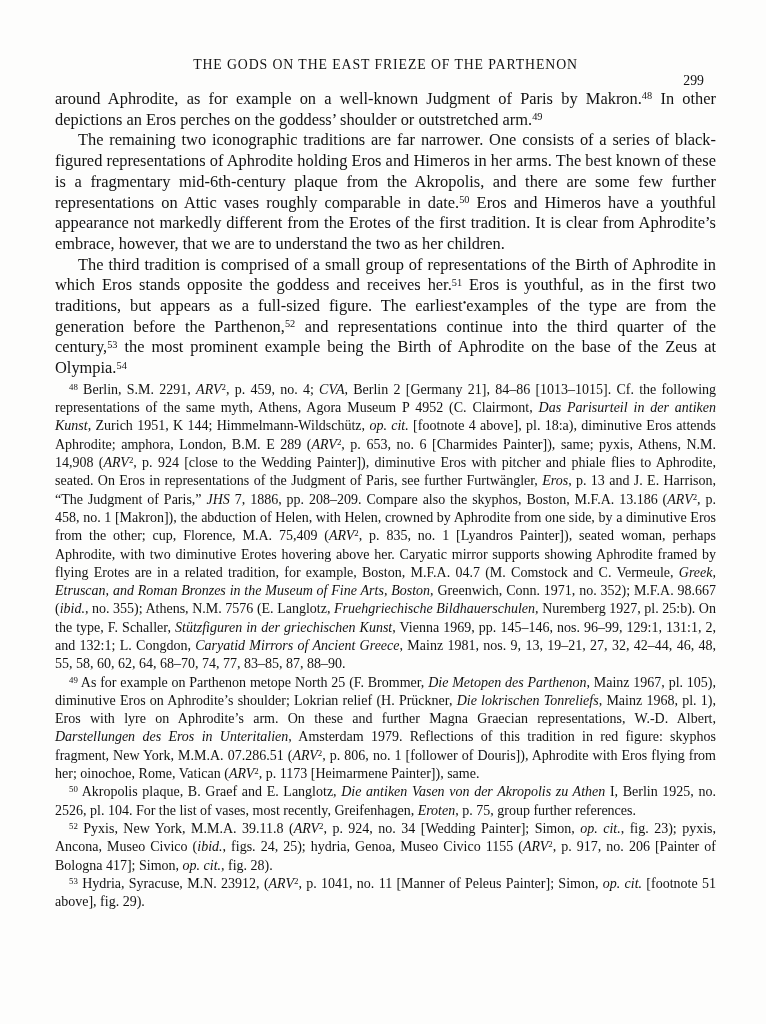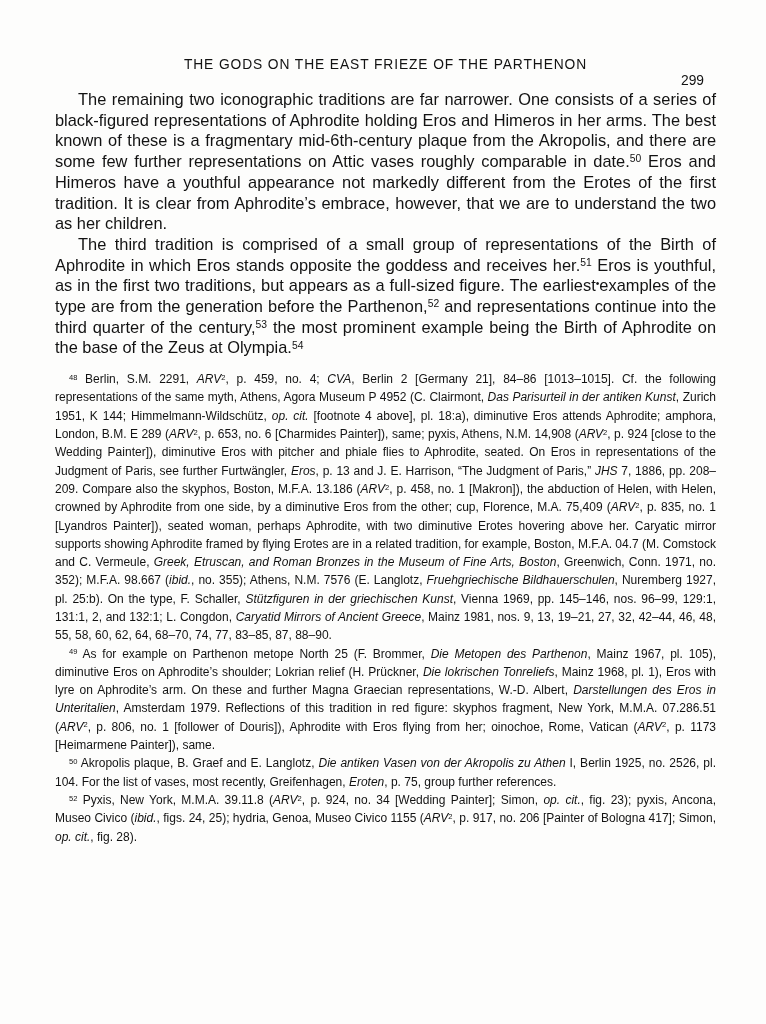--- a/index.html
+++ b/index.html
@@ -7,21 +7,21 @@
     padding: 0;
     background: #e8e8e8;
   }
   .page {
     position: relative;
     width: 766px;
     height: 1024px;
     margin: 0 auto;
     background: #fdfdfc;
     color: #121212;
-    font-family: Liberation Sans, sans-serif;
+    font-family: Liberation Serif, serif;
     overflow: hidden;
   }
   .content {
     position: absolute;
     left: 55px;
     top: 56px;
     width: 661px;
   }
   .running-head {
     position: relative;
@@ -45,22 +45,22 @@
   .body-text p {
     margin: 0;
     font-size: 16.4px;
     line-height: 20.7px;
     text-align: justify;
   }
   .body-text p.indent {
     text-indent: 23px;
   }
   .footnotes {
-    margin-top: 12px;
-    font-size: 12px;
+    margin-top: 2px;
+    font-size: 14px;
     line-height: 18.3px;
     text-align: justify;
   }
   .footnotes p.footnote {
     margin: 0;
     text-indent: 14px;
   }
   .it { font-style: italic; }
   .sc { font-variant: small-caps; }
   .sup {
@@ -74,23 +74,25 @@
 </head>
 <body>
 
 <div class="page">
   <div class="content">
     <div class="running-head">
       <span class="title">THE GODS ON THE EAST FRIEZE OF THE PARTHENON</span>
       <span class="pagenum">299</span>
     </div>
     <div class="body-text">
+        <p><span>around Aphrodite, as for example on a well-known Judgment of Paris by Makron.</span><span class="sup">48</span><span> In other depictions an Eros perches on the goddess’ shoulder or outstretched arm.</span><span class="sup">49</span></p>
         <p class="indent"><span>The remaining two iconographic traditions are far narrower. One consists of a series of black-figured representations of Aphrodite holding Eros and Himeros in her arms. The best known of these is a fragmentary mid-6th-century plaque from the Akropolis, and there are some few further representations on Attic vases roughly comparable in date.</span><span class="sup">50</span><span> Eros and Himeros have a youthful appearance not markedly different from the Erotes of the first tradition. It is clear from Aphrodite’s embrace, however, that we are to understand the two as her children.</span></p>
         <p class="indent"><span>The third tradition is comprised of a small group of representations of the Birth of Aphrodite in which Eros stands opposite the goddess and receives her.</span><span class="sup">51</span><span> Eros is youthful, as in the first two traditions, but appears as a full-sized figure. The earliest</span><span class="sup">•</span><span>examples of the type are from the generation before the Parthenon,</span><span class="sup">52</span><span> and representations continue into the third quarter of the century,</span><span class="sup">53</span><span> the most prominent example being the Birth of Aphrodite on the base of the Zeus at Olympia.</span><span class="sup">54</span></p>
       </div>
     <div class="footnotes">
         <p class="footnote"><span class="sup">48</span><span> </span><span>Berlin, S.M. 2291, </span><span class="it">ARV</span><span class="sup">2</span><span>, p. 459, no. 4; </span><span class="it">CVA</span><span>, Berlin 2 [Germany 21], 84–86 [1013–1015]. Cf. the following representations of the same myth, Athens, Agora Museum P 4952 (C. Clairmont, </span><span class="it">Das Parisurteil in der antiken Kunst</span><span>, Zurich 1951, K 144; Himmelmann-Wildschütz, </span><span class="it">op. cit.</span><span> [footnote 4 above], pl. 18:a), diminutive Eros attends Aphrodite; amphora, London, B.M. E 289 (</span><span class="it">ARV</span><span class="sup">2</span><span>, p. 653, no. 6 [Charmides Painter]), same; pyxis, Athens, N.M. 14,908 (</span><span class="it">ARV</span><span class="sup">2</span><span>, p. 924 [close to the Wedding Painter]), diminutive Eros with pitcher and phiale flies to Aphrodite, seated. On Eros in representations of the Judgment of Paris, see further Furtwängler, </span><span class="it">Eros</span><span>, p. 13 and J. E. Harrison, “The Judgment of Paris,” </span><span class="it">JHS</span><span> 7, 1886, pp. 208–209. Compare also the skyphos, Boston, M.F.A. 13.186 (</span><span class="it">ARV</span><span class="sup">2</span><span>, p. 458, no. 1 [Makron]), the abduction of Helen, with Helen, crowned by Aphrodite from one side, by a diminutive Eros from the other; cup, Florence, M.A. 75,409 (</span><span class="it">ARV</span><span class="sup">2</span><span>, p. 835, no. 1 [Lyandros Painter]), seated woman, perhaps Aphrodite, with two diminutive Erotes hovering above her. Caryatic mirror supports showing Aphrodite framed by flying Erotes are in a related tradition, for example, Boston, M.F.A. 04.7 (M. Comstock and C. Vermeule, </span><span class="it">Greek, Etruscan, and Roman Bronzes in the Museum of Fine Arts, Boston</span><span>, Greenwich, Conn. 1971, no. 352); M.F.A. 98.667 (</span><span class="it">ibid.</span><span>, no. 355); Athens, N.M. 7576 (E. Langlotz, </span><span class="it">Fruehgriechische Bildhauerschulen</span><span>, Nuremberg 1927, pl. 25:b). On the type, F. Schaller, </span><span class="it">Stützfiguren in der griechischen Kunst</span><span>, Vienna 1969, pp. 145–146, nos. 96–99, 129:1, 131:1, 2, and 132:1; L. Congdon, </span><span class="it">Caryatid Mirrors of Ancient Greece</span><span>, Mainz 1981, nos. 9, 13, 19–21, 27, 32, 42–44, 46, 48, 55, 58, 60, 62, 64, 68–70, 74, 77, 83–85, 87, 88–90.</span></p>
         <p class="footnote"><span class="sup">49</span><span> </span><span>As for example on Parthenon metope North 25 (F. Brommer, </span><span class="it">Die Metopen des Parthenon</span><span>, Mainz 1967, pl. 105), diminutive Eros on Aphrodite’s shoulder; Lokrian relief (H. Prückner, </span><span class="it">Die lokrischen Tonreliefs</span><span>, Mainz 1968, pl. 1), Eros with lyre on Aphrodite’s arm. On these and further Magna Graecian representations, W.-D. Albert, </span><span class="it">Darstellungen des Eros in Unteritalien</span><span>, Amsterdam 1979. Reflections of this tradition in red figure: skyphos fragment, New York, M.M.A. 07.286.51 (</span><span class="it">ARV</span><span class="sup">2</span><span>, p. 806, no. 1 [follower of Douris]), Aphrodite with Eros flying from her; oinochoe, Rome, Vatican (</span><span class="it">ARV</span><span class="sup">2</span><span>, p. 1173 [Heimarmene Painter]), same.</span></p>
         <p class="footnote"><span class="sup">50</span><span> </span><span>Akropolis plaque, B. Graef and E. Langlotz, </span><span class="it">Die antiken Vasen von der Akropolis zu Athen</span><span> I, Berlin 1925, no. 2526, pl. 104. For the list of vases, most recently, Greifenhagen, </span><span class="it">Eroten</span><span>, p. 75, group further references.</span></p>
         <p class="footnote"><span class="sup">52</span><span> </span><span>Pyxis, New York, M.M.A. 39.11.8 (</span><span class="it">ARV</span><span class="sup">2</span><span>, p. 924, no. 34 [Wedding Painter]; Simon, </span><span class="it">op. cit.</span><span>, fig. 23); pyxis, Ancona, Museo Civico (</span><span class="it">ibid.</span><span>, figs. 24, 25); hydria, Genoa, Museo Civico 1155 (</span><span class="it">ARV</span><span class="sup">2</span><span>, p. 917, no. 206 [Painter of Bologna 417]; Simon, </span><span class="it">op. cit.</span><span>, fig. 28).</span></p>
+        <p class="footnote"><span class="sup">53</span><span> </span><span>Hydria, Syracuse, M.N. 23912, (</span><span class="it">ARV</span><span class="sup">2</span><span>, p. 1041, no. 11 [Manner of Peleus Painter]; Simon, </span><span class="it">op. cit.</span><span> [footnote 51 above], fig. 29).</span></p>
       </div>
   </div>
 </div>
 
 </body></html>

